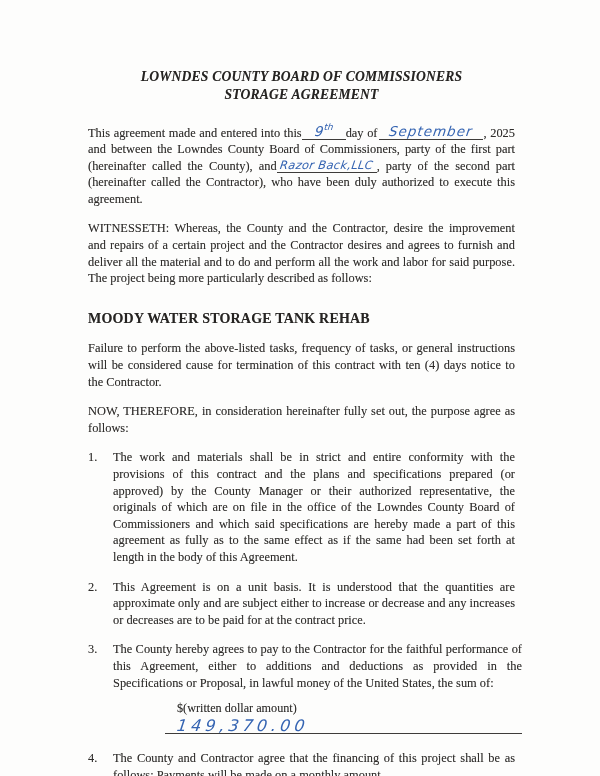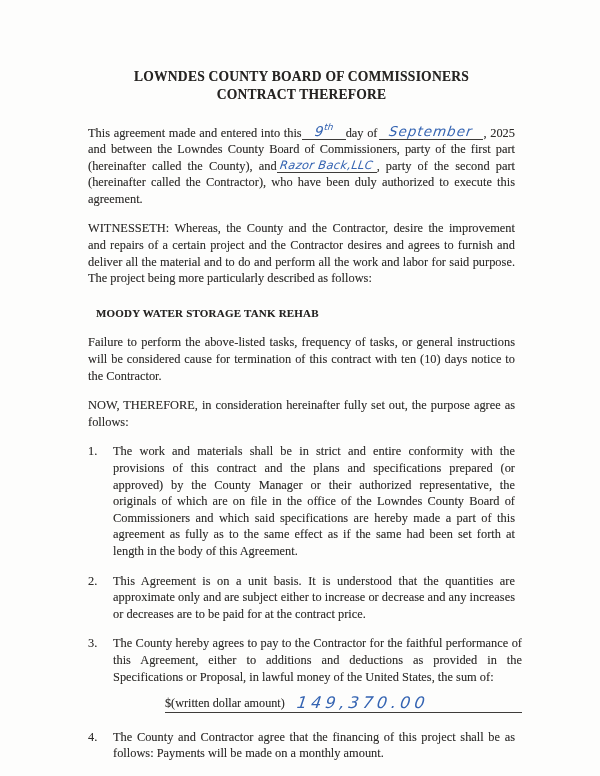--- a/index.html
+++ b/index.html
@@ -17,27 +17,28 @@
     overflow:hidden;
   }
   .doc-title{
     text-align:center;
     font-weight:bold;
     font-size:13.6px;
     line-height:18px;
     letter-spacing:0.2px;
     margin:0 0 20px 0;
     color:#262422;
+    font-style:italic;
   }
   .para{ text-align:justify; margin:0 0 13px 0; }
-  .witnesseth{ margin-bottom:18px; }
+  .witnesseth{ margin-bottom:24px; }
   .project-heading{
     font-weight:bold;
-    font-size:11px;
-    margin:0 0 13px 8px;
+    font-size:14px;
+    margin:0 0 13px 0;
     color:#262422;
     letter-spacing:0.2px;
   }
   .clause{ display:flex; margin:0 0 13px 0; }
   .clause-num{ width:25px; flex-shrink:0; }
   .clause-text{ flex:1; text-align:justify; }
   .blank{
     display:inline-block;
     border-bottom:1.3px solid #3e3c3a;
     text-align:center;
@@ -59,38 +60,39 @@
   .hand-day{ font-size:13.5px; position:relative; top:-1px; }
   .hand-sup{ font-size:9px; font-style:italic; }
   .hand-month{ font-size:13.5px; position:relative; top:-1px; letter-spacing:1px; }
   .hand-contractor{ font-size:11.5px; position:relative; top:-1px; letter-spacing:0.3px; }
   .amount-row{
     display:flex;
     align-items:baseline;
     border-bottom:1.3px solid #3e3c3a;
     width:357px;
     margin:9px 0 3px 52px;
+    flex-direction:column;
   }
   .amount-label{ font-size:12.2px; white-space:nowrap; }
   .hand-amount{ font-size:16px; letter-spacing:4px; margin-left:12px; position:relative; top:1px; }
 </style>
 </head>
 <body>
 
 <div class="page">
 
-  <h1 class="doc-title"><span>LOWNDES COUNTY BOARD OF COMMISSIONERS</span><br><span>CONTRACT THEREFORE</span></h1>
+  <h1 class="doc-title"><span>LOWNDES COUNTY BOARD OF COMMISSIONERS</span><br><span>STORAGE AGREEMENT</span></h1>
 
   <p class="para"><span>This agreement made and entered into this</span><span class="blank blank-day"><span class="hand hand-day"><span>9</span><sup class="hand-sup">th</sup></span></span><span>day of</span><span class="blank blank-month"><span class="hand hand-month">September</span></span><span>, 2025 and between the Lowndes County Board of Commissioners, party of the first part (hereinafter called the County), and</span><span class="blank blank-contractor"><span class="hand hand-contractor">Razor Back,LLC</span></span><span>, party of the second part (hereinafter called the Contractor), who have been duly authorized to execute this agreement.</span></p>
 
   <p class="para witnesseth">WITNESSETH:  Whereas, the County and the Contractor, desire the improvement and repairs of a certain project and the Contractor desires and agrees to furnish and deliver all the material and to do and perform all the work and labor for said purpose.  The project being more particularly described as follows:</p>
 
   <h2 class="project-heading">MOODY WATER STORAGE TANK REHAB</h2>
 
-  <p class="para">Failure to perform the above-listed tasks, frequency of tasks, or general instructions will be considered cause for termination of this contract with ten (10) days notice to the Contractor.</p>
+  <p class="para">Failure to perform the above-listed tasks, frequency of tasks, or general instructions will be considered cause for termination of this contract with ten (4) days notice to the Contractor.</p>
 
   <p class="para">NOW, THEREFORE, in consideration hereinafter fully set out, the purpose agree as follows:</p>
 
   <div class="clause">
     <span class="clause-num">1.</span>
     <div class="clause-text">The work and materials shall be in strict and entire conformity with the provisions of this contract and the plans and specifications prepared (or approved) by the County Manager or their authorized representative, the originals of which are on file in the office of the Lowndes County Board of Commissioners and which said specifications are hereby made a part of this agreement as fully as to the same effect as if the same had been set forth at length in the body of this Agreement.</div>
   </div>
 
   <div class="clause">
     <span class="clause-num">2.</span>

